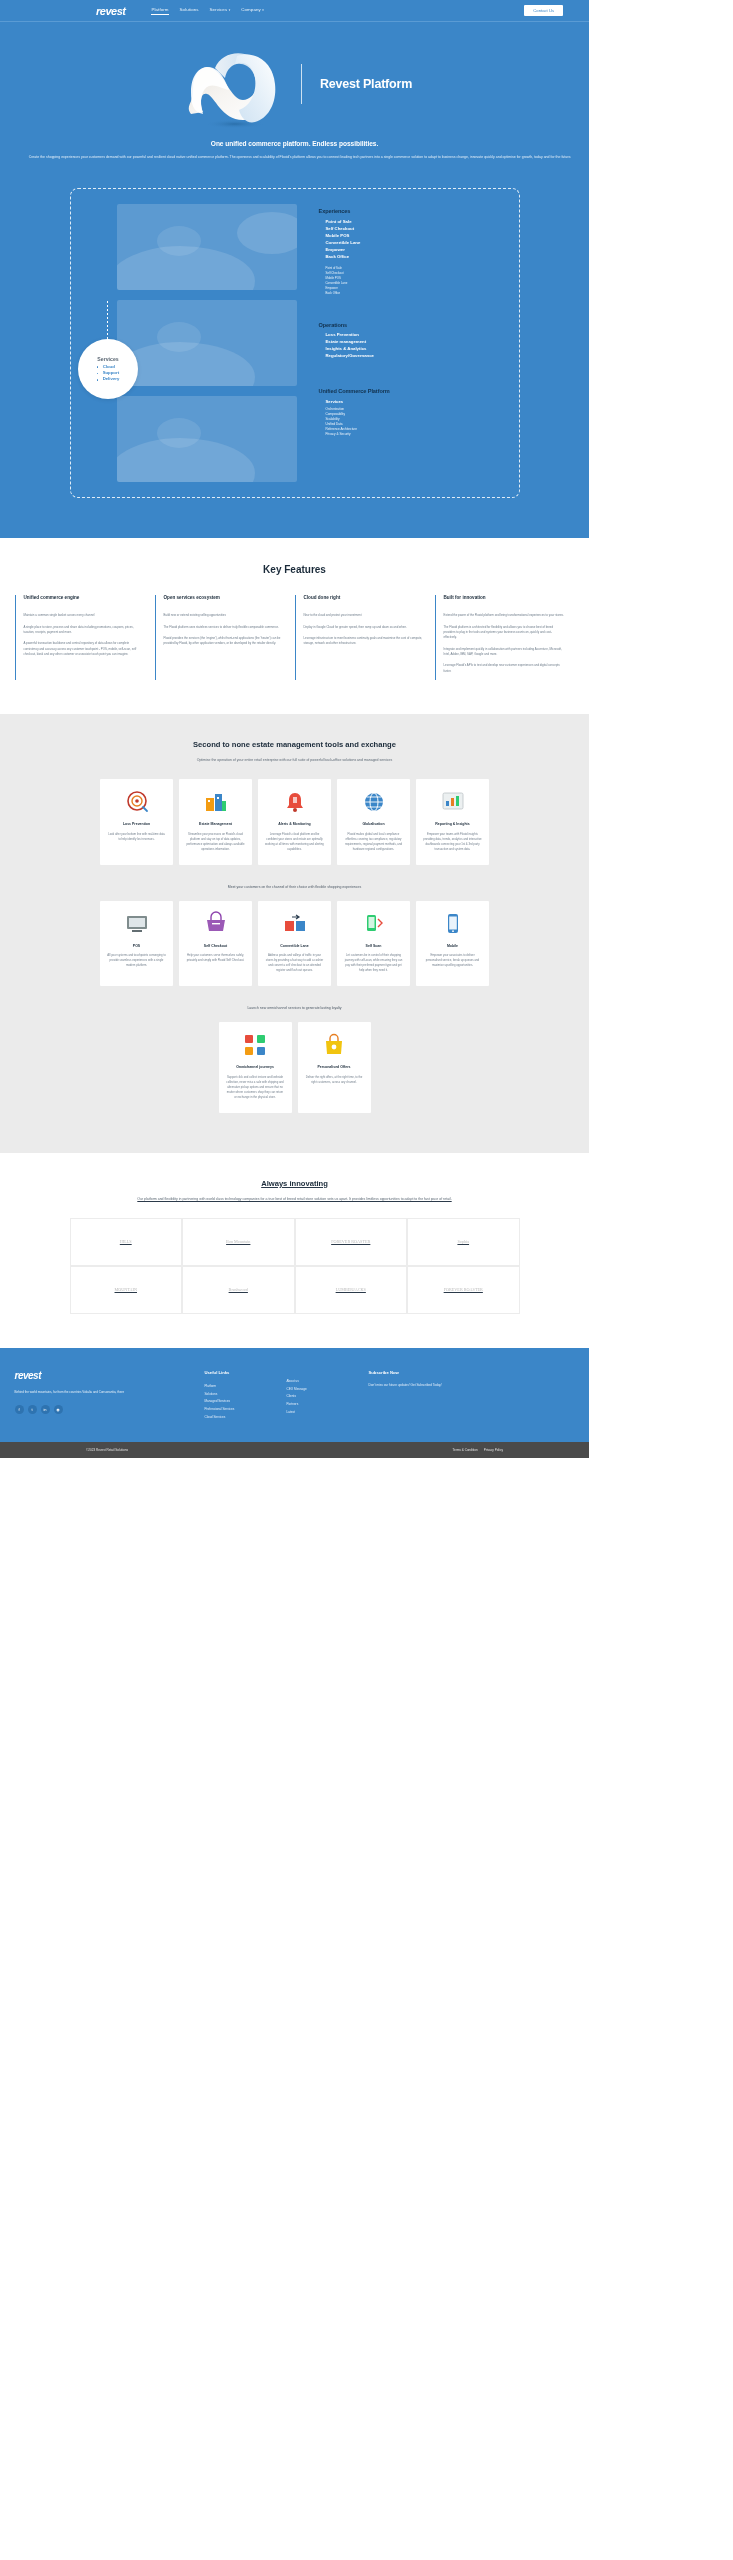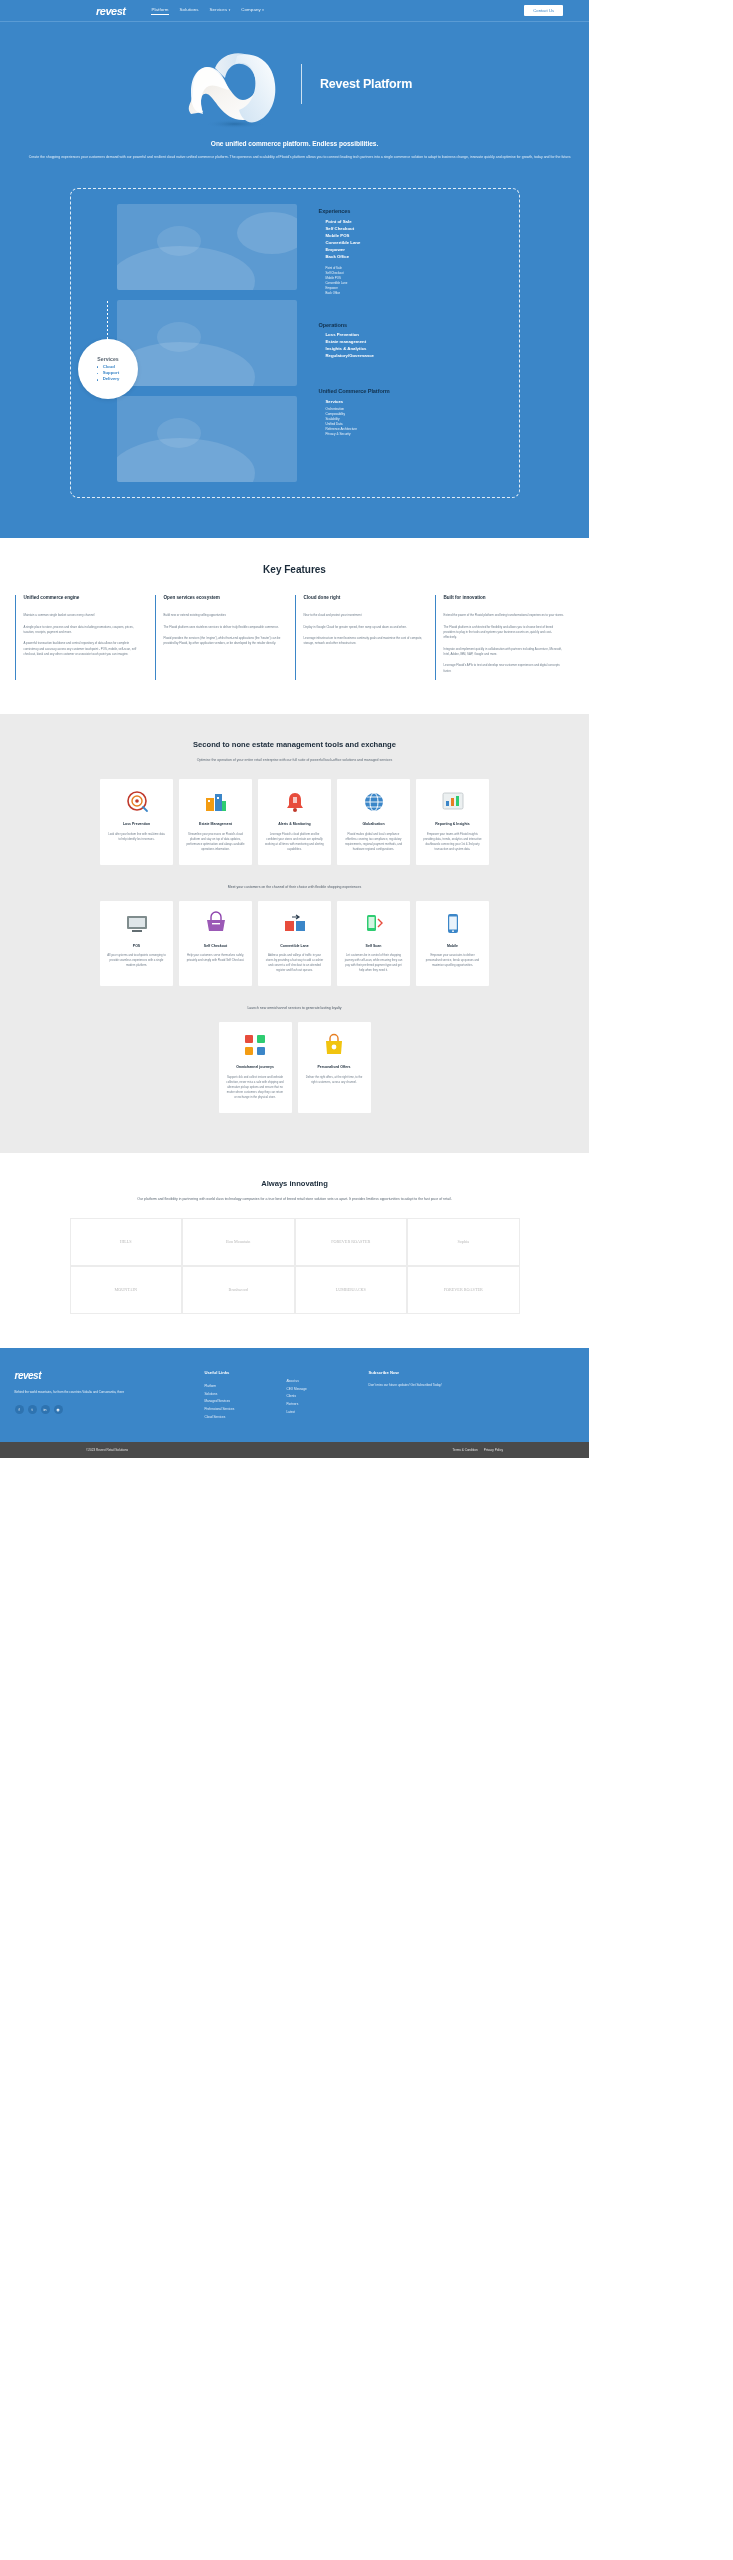--- a/index.html
+++ b/index.html
@@ -281,21 +281,21 @@
   }
   .card p {
     font-size: 2.8px;
     line-height: 1.78;
     color: #717e8b;
   }
   .cards.two { gap: 6px; }
   .cards.two .card { width: 73px; }
 
   
-  .white2 { background: #fff; padding: 26px 0 34px 0; }
+  .white2 { background: #fff; padding: 26px 0 34px 0; text-decoration: underline; }
   .logos-grid {
     width: 450px;
     margin: 12px auto 0 auto;
     display: grid;
     grid-template-columns: repeat(4, 1fr);
     gap: 0;
   }
   .logo-cell {
     height: 48px;
     border: 0.6px solid #ececec;

